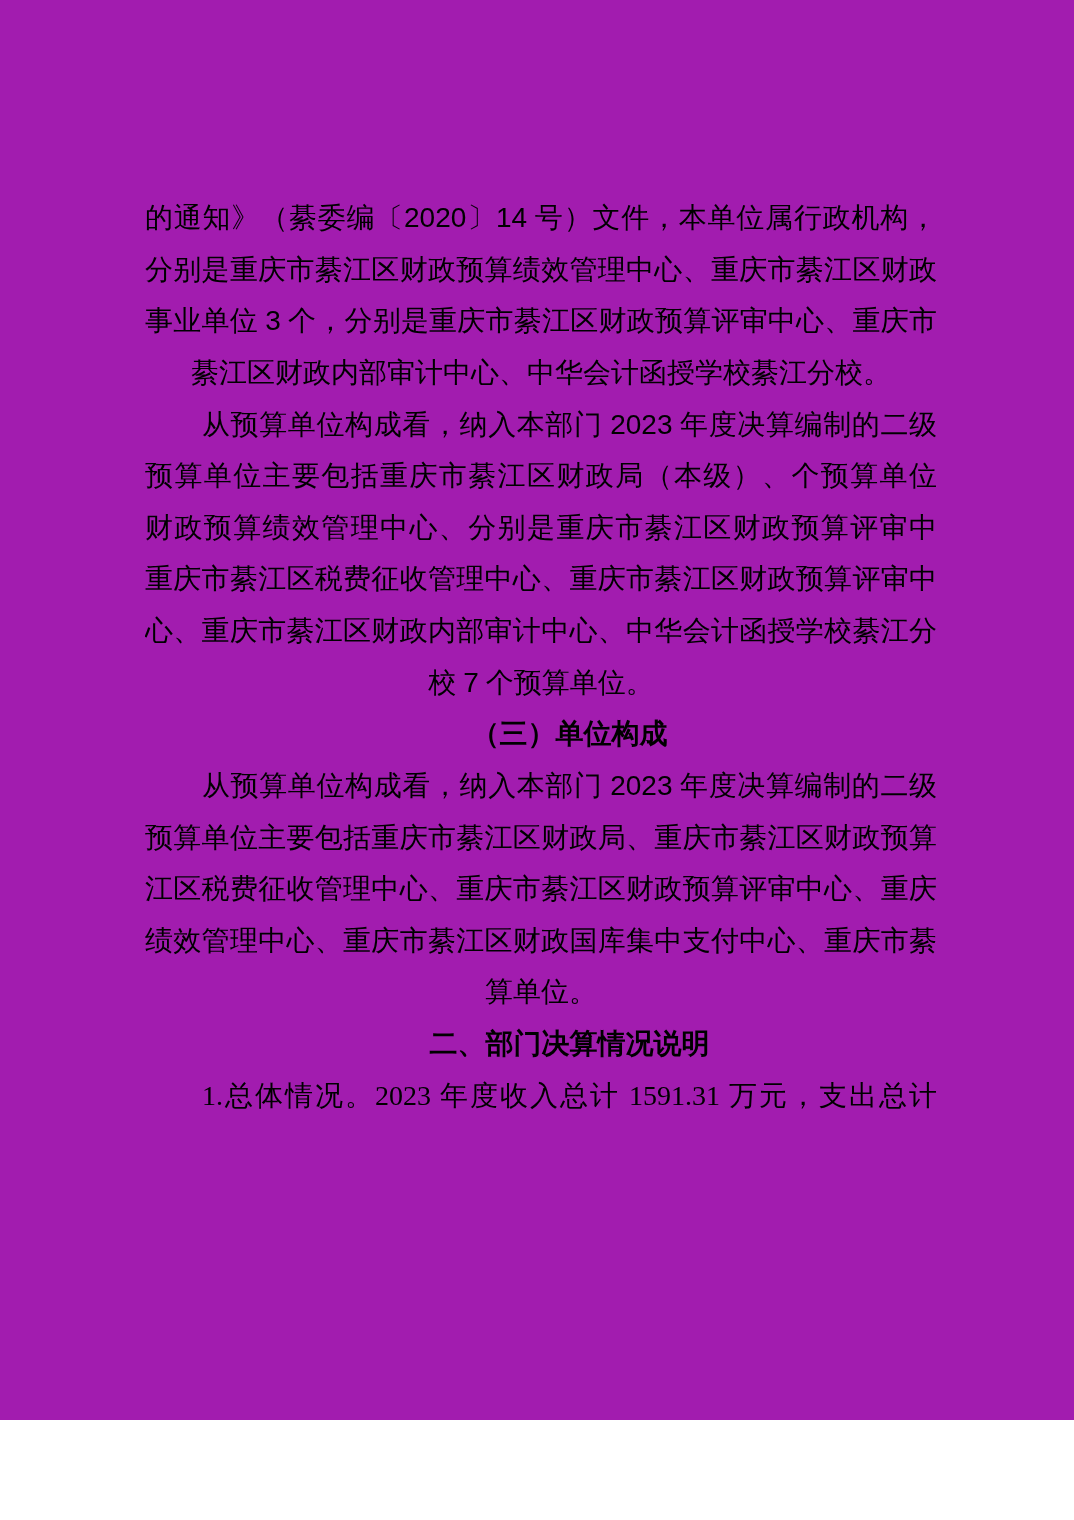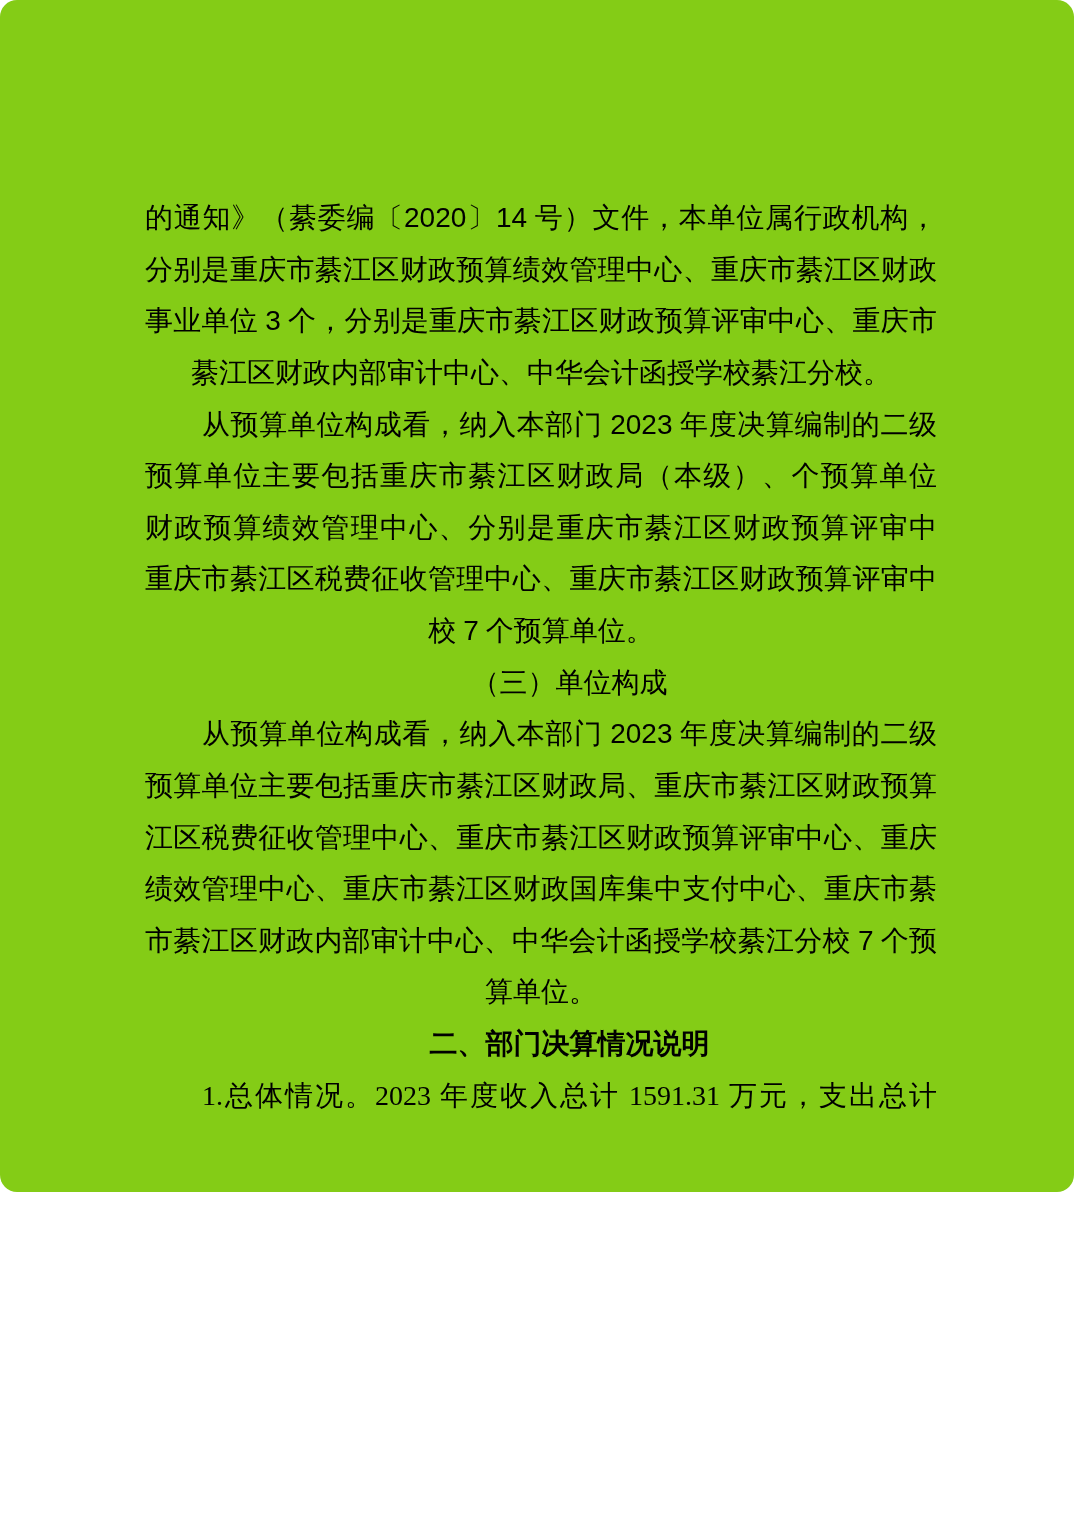--- a/index.html
+++ b/index.html
@@ -3,24 +3,23 @@
 <meta charset="utf-8">
 <style>
   html, body {
     margin: 0;
     padding: 0;
     background: #ffffff;
   }
   .page {
     position: relative;
     width: 1074px;
-    height: 1192px;
-    background: #84cc16;
+    height: 1420px;
+    background: #a21caf;
     overflow: hidden;
-    border-radius: 17px;
   }
   .content {
     position: absolute;
     left: 145px;
     top: 192px;
     width: 792px;
     color: #000000;
     font-family: "Liberation Serif", "DejaVu Serif", serif;
     font-size: 28px;
     line-height: 51.64px;
@@ -40,21 +39,21 @@
   .line.indent {
     padding-left: 57px;
   }
   
   .line.hei {
     font-family: "Liberation Sans", "DejaVu Sans", sans-serif;
     font-weight: 700;
   }
   
   .line.kai {
-    font-weight: 400;
+    font-weight: 700;
   }
   
   .num {
     font-family: "Liberation Sans", "DejaVu Sans", sans-serif;
   }
   
   .digits-serif .num {
     font-family: "Liberation Serif", "DejaVu Serif", serif;
   }
 </style>
@@ -64,24 +63,24 @@
 <div class="page">
   <div class="content">
     <div class="line">的通知》（綦委编〔<span class="num">2020</span>〕<span class="num">14</span> 号）文件，本单位属行政机构，</div>
     <div class="line">分别是重庆市綦江区财政预算绩效管理中心、重庆市綦江区财政</div>
     <div class="line">事业单位 <span class="num">3</span> 个，分别是重庆市綦江区财政预算评审中心、重庆市</div>
     <div class="line nj">綦江区财政内部审计中心、中华会计函授学校綦江分校。</div>
     <div class="line indent">从预算单位构成看，纳入本部门 <span class="num">2023</span> 年度决算编制的二级</div>
     <div class="line">预算单位主要包括重庆市綦江区财政局（本级）、个预算单位</div>
     <div class="line">财政预算绩效管理中心、分别是重庆市綦江区财政预算评审中心、</div>
     <div class="line">重庆市綦江区税费征收管理中心、重庆市綦江区财政预算评审中</div>
+    <div class="line">心、重庆市綦江区财政内部审计中心、中华会计函授学校綦江分</div>
     <div class="line nj">校 <span class="num">7</span> 个预算单位。</div>
     <div class="line nj indent kai">（三）单位构成</div>
     <div class="line indent">从预算单位构成看，纳入本部门 <span class="num">2023</span> 年度决算编制的二级</div>
     <div class="line">预算单位主要包括重庆市綦江区财政局、重庆市綦江区财政预算</div>
     <div class="line">江区税费征收管理中心、重庆市綦江区财政预算评审中心、重庆</div>
     <div class="line">绩效管理中心、重庆市綦江区财政国库集中支付中心、重庆市綦</div>
-    <div class="line">市綦江区财政内部审计中心、中华会计函授学校綦江分校 <span class="num">7</span> 个预</div>
     <div class="line nj">算单位。</div>
     <div class="line nj indent hei">二、部门决算情况说明</div>
     <div class="line indent digits-serif"><span class="num">1</span>.总体情况。<span class="num">2023</span> 年度收入总计 <span class="num">1591.31</span> 万元，支出总计</div>
   </div>
 </div>
 
 </body></html>

